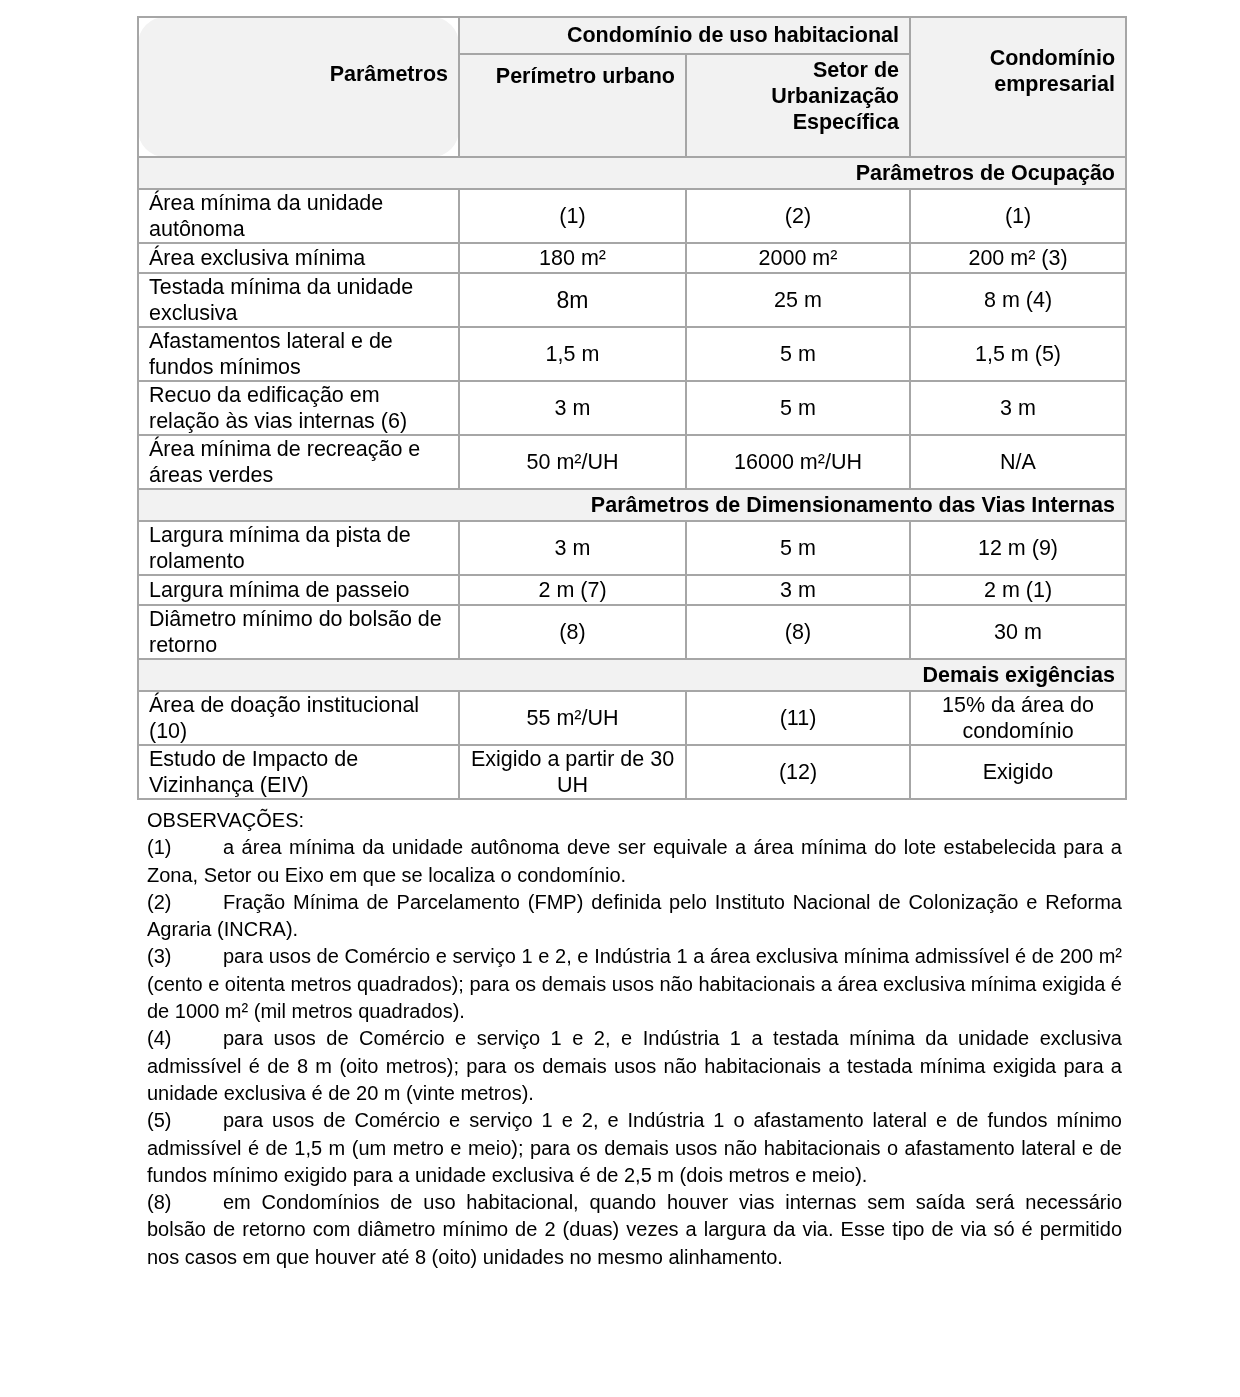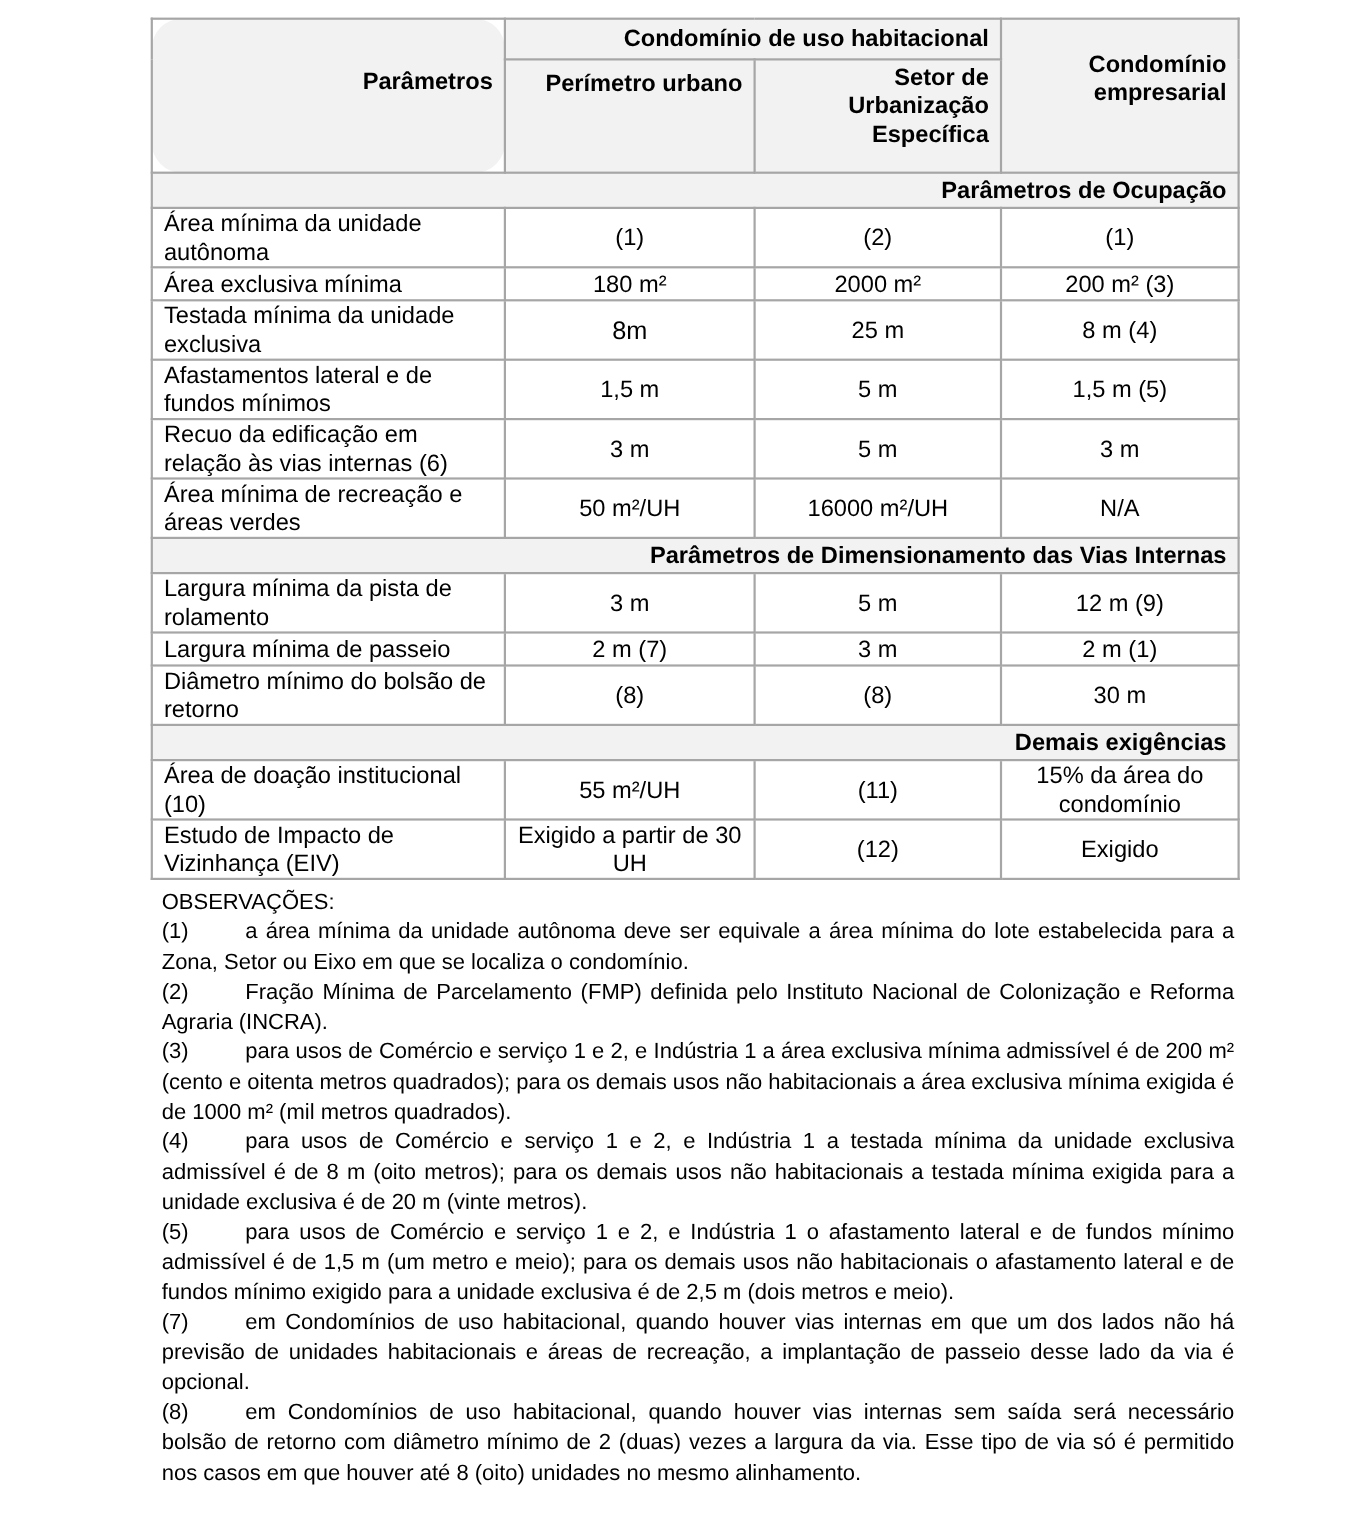--- a/index.html
+++ b/index.html
@@ -122,15 +122,14 @@
     </table>
 </div>
 
 <div class="obs">
   <p class="obs-title">OBSERVAÇÕES:</p>
   <p><span class="num">(1)</span><span>a área mínima da unidade autônoma deve ser equivale a área mínima do lote estabelecida para a Zona, Setor ou Eixo em que se localiza o condomínio.</span></p>
   <p><span class="num">(2)</span><span>Fração Mínima de Parcelamento (FMP) definida pelo Instituto Nacional de Colonização e Reforma Agraria (INCRA).</span></p>
   <p><span class="num">(3)</span><span>para usos de Comércio e serviço 1 e 2, e Indústria 1 a área exclusiva mínima admissível é de 200 m² (cento e oitenta metros quadrados); para os demais usos não habitacionais a área exclusiva mínima exigida é de 1000 m² (mil metros quadrados).</span></p>
   <p><span class="num">(4)</span><span>para usos de Comércio e serviço 1 e 2, e Indústria 1 a testada mínima da unidade exclusiva admissível é de 8 m (oito metros); para os demais usos não habitacionais a testada mínima exigida para a unidade exclusiva é de 20 m (vinte metros).</span></p>
   <p><span class="num">(5)</span><span>para usos de Comércio e serviço 1 e 2, e Indústria 1 o afastamento lateral e de fundos mínimo admissível é de 1,5 m (um metro e meio); para os demais usos não habitacionais o afastamento lateral e de fundos mínimo exigido para a unidade exclusiva é de 2,5 m (dois metros e meio).</span></p>
-  <p><span class="num">(7)</span><span>em Condomínios de uso habitacional, quando houver vias internas em que um dos lados não há previsão de unidades habitacionais e áreas de recreação, a implantação de passeio desse lado da via é opcional.</span></p>
   <p><span class="num">(8)</span><span>em Condomínios de uso habitacional, quando houver vias internas sem saída será necessário bolsão de retorno com diâmetro mínimo de 2 (duas) vezes a largura da via. Esse tipo de via só é permitido nos casos em que houver até 8 (oito) unidades no mesmo alinhamento.</span></p>
 </div>
 
 </body></html>

